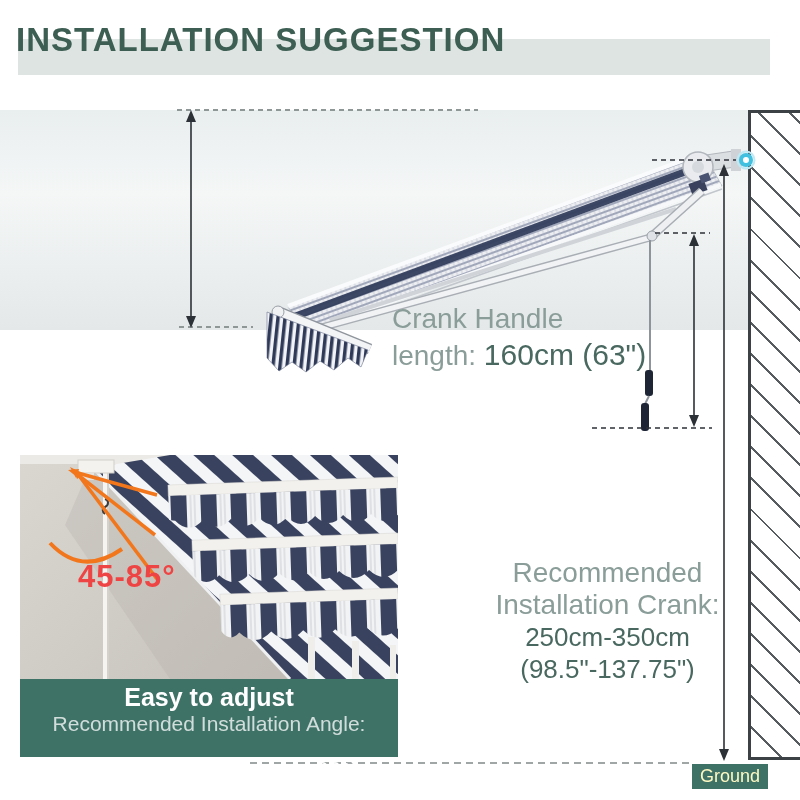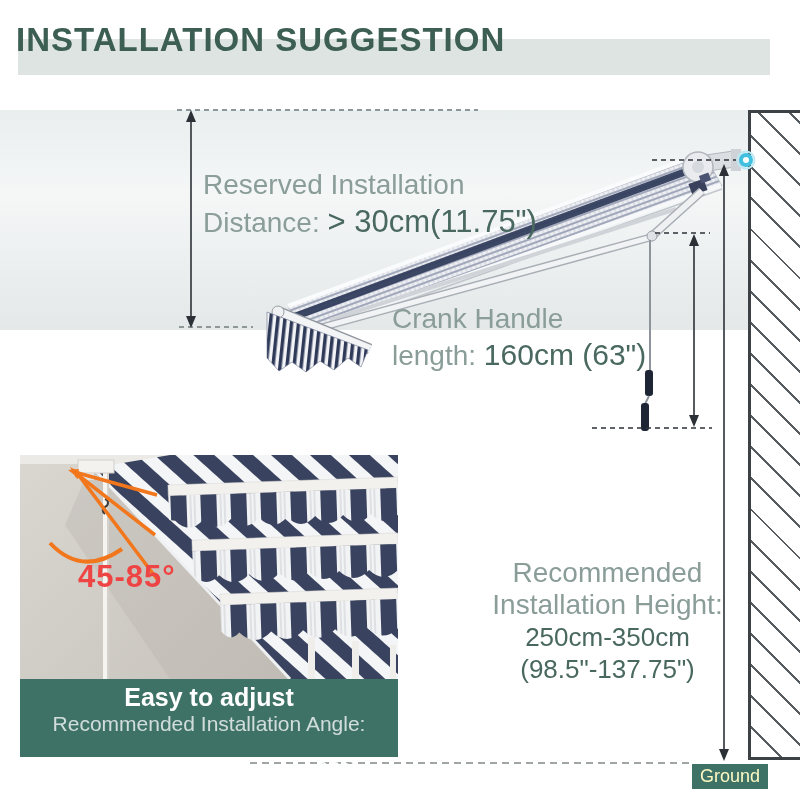--- a/index.html
+++ b/index.html
@@ -139,37 +139,31 @@
 
     <g>
       <line x1="724" y1="170" x2="724" y2="755" stroke="#2c3137" stroke-width="1.6"></line>
       <polygon points="724,164 719,176 729,176" fill="#2c3137"></polygon>
       <polygon points="724,761 719,749 729,749" fill="#2c3137"></polygon>
     </g>
 
     <line x1="250" y1="763" x2="692" y2="763" stroke="#a0a6a6" stroke-width="2" stroke-dasharray="7 5"></line>
   </svg>
 
-  <div class="lbl lbl-reserved">
-    <div><span>Reserved Installation</span></div>
-    <div>
-      <span>Distance: </span><span class="dark val">&gt; 30cm(11.75")</span>
-    </div>
-  </div>
 
   <div class="lbl lbl-crank">
     <div><span>Crank Handle</span></div>
     <div>
       <span>length: </span><span class="dark val">160cm (63")</span>
     </div>
   </div>
 
   <div class="lbl lbl-height">
     <div><span>Recommended</span></div>
-    <div><span>Installation Height:</span></div>
+    <div><span>Installation Crank:</span></div>
     <div><span class="dark">250cm-350cm</span></div>
     <div><span class="dark">(98.5"-137.75")</span></div>
   </div>
 
   <div class="ground-badge">Ground</div>
 
   <div class="inset">
     <div class="inset-photo">
       <svg width="378" height="224" viewBox="0 0 378 224">
         <defs>

